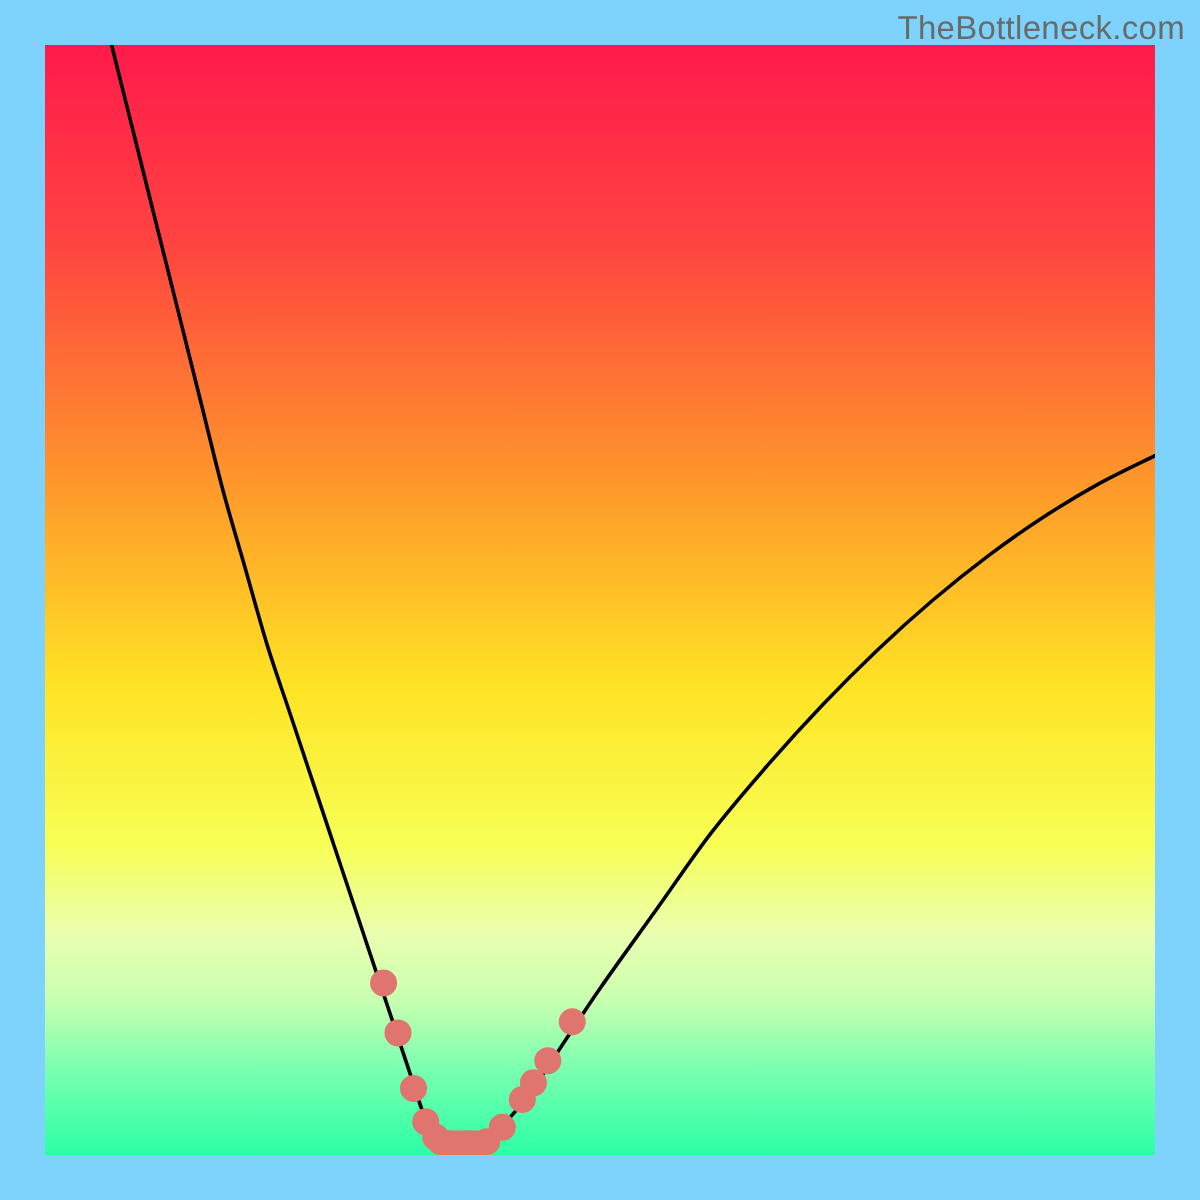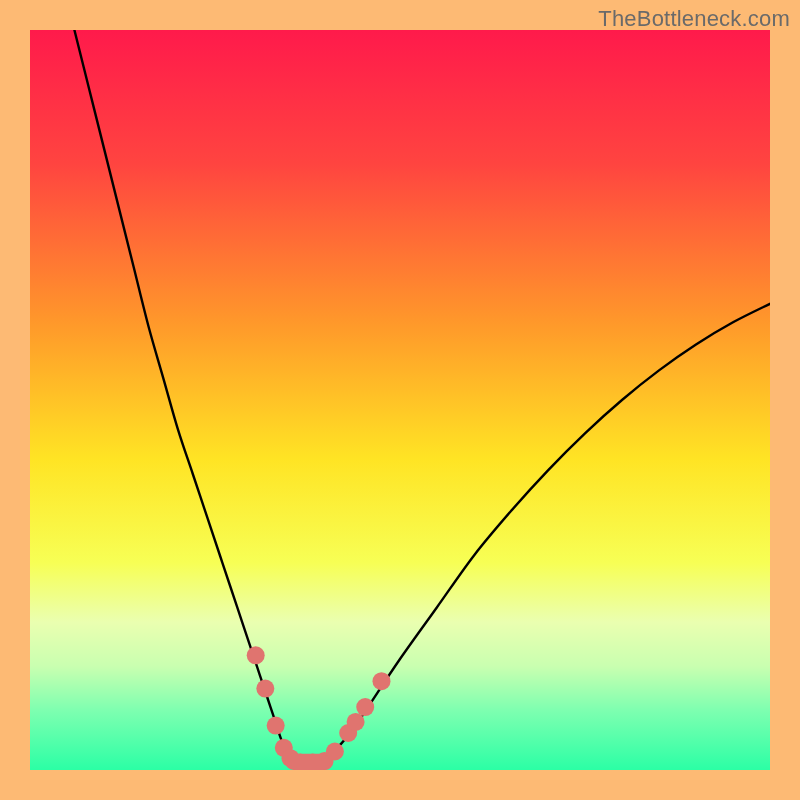--- a/index.html
+++ b/index.html
@@ -7,21 +7,21 @@
     padding: 0;
     background: #000;
     width: 800px;
     height: 800px;
     overflow: hidden;
     font-family: Arial, Helvetica, sans-serif;
   }
   .outer {
     width: 800px;
     height: 800px;
-    background: #fdba74;
+    background: #7dd3fc;
     position: relative;
   }
   .plot-area {
     position: absolute;
     left: 30px;
     top: 30px;
     width: 740px;
     height: 740px;
   }
   .watermark {

